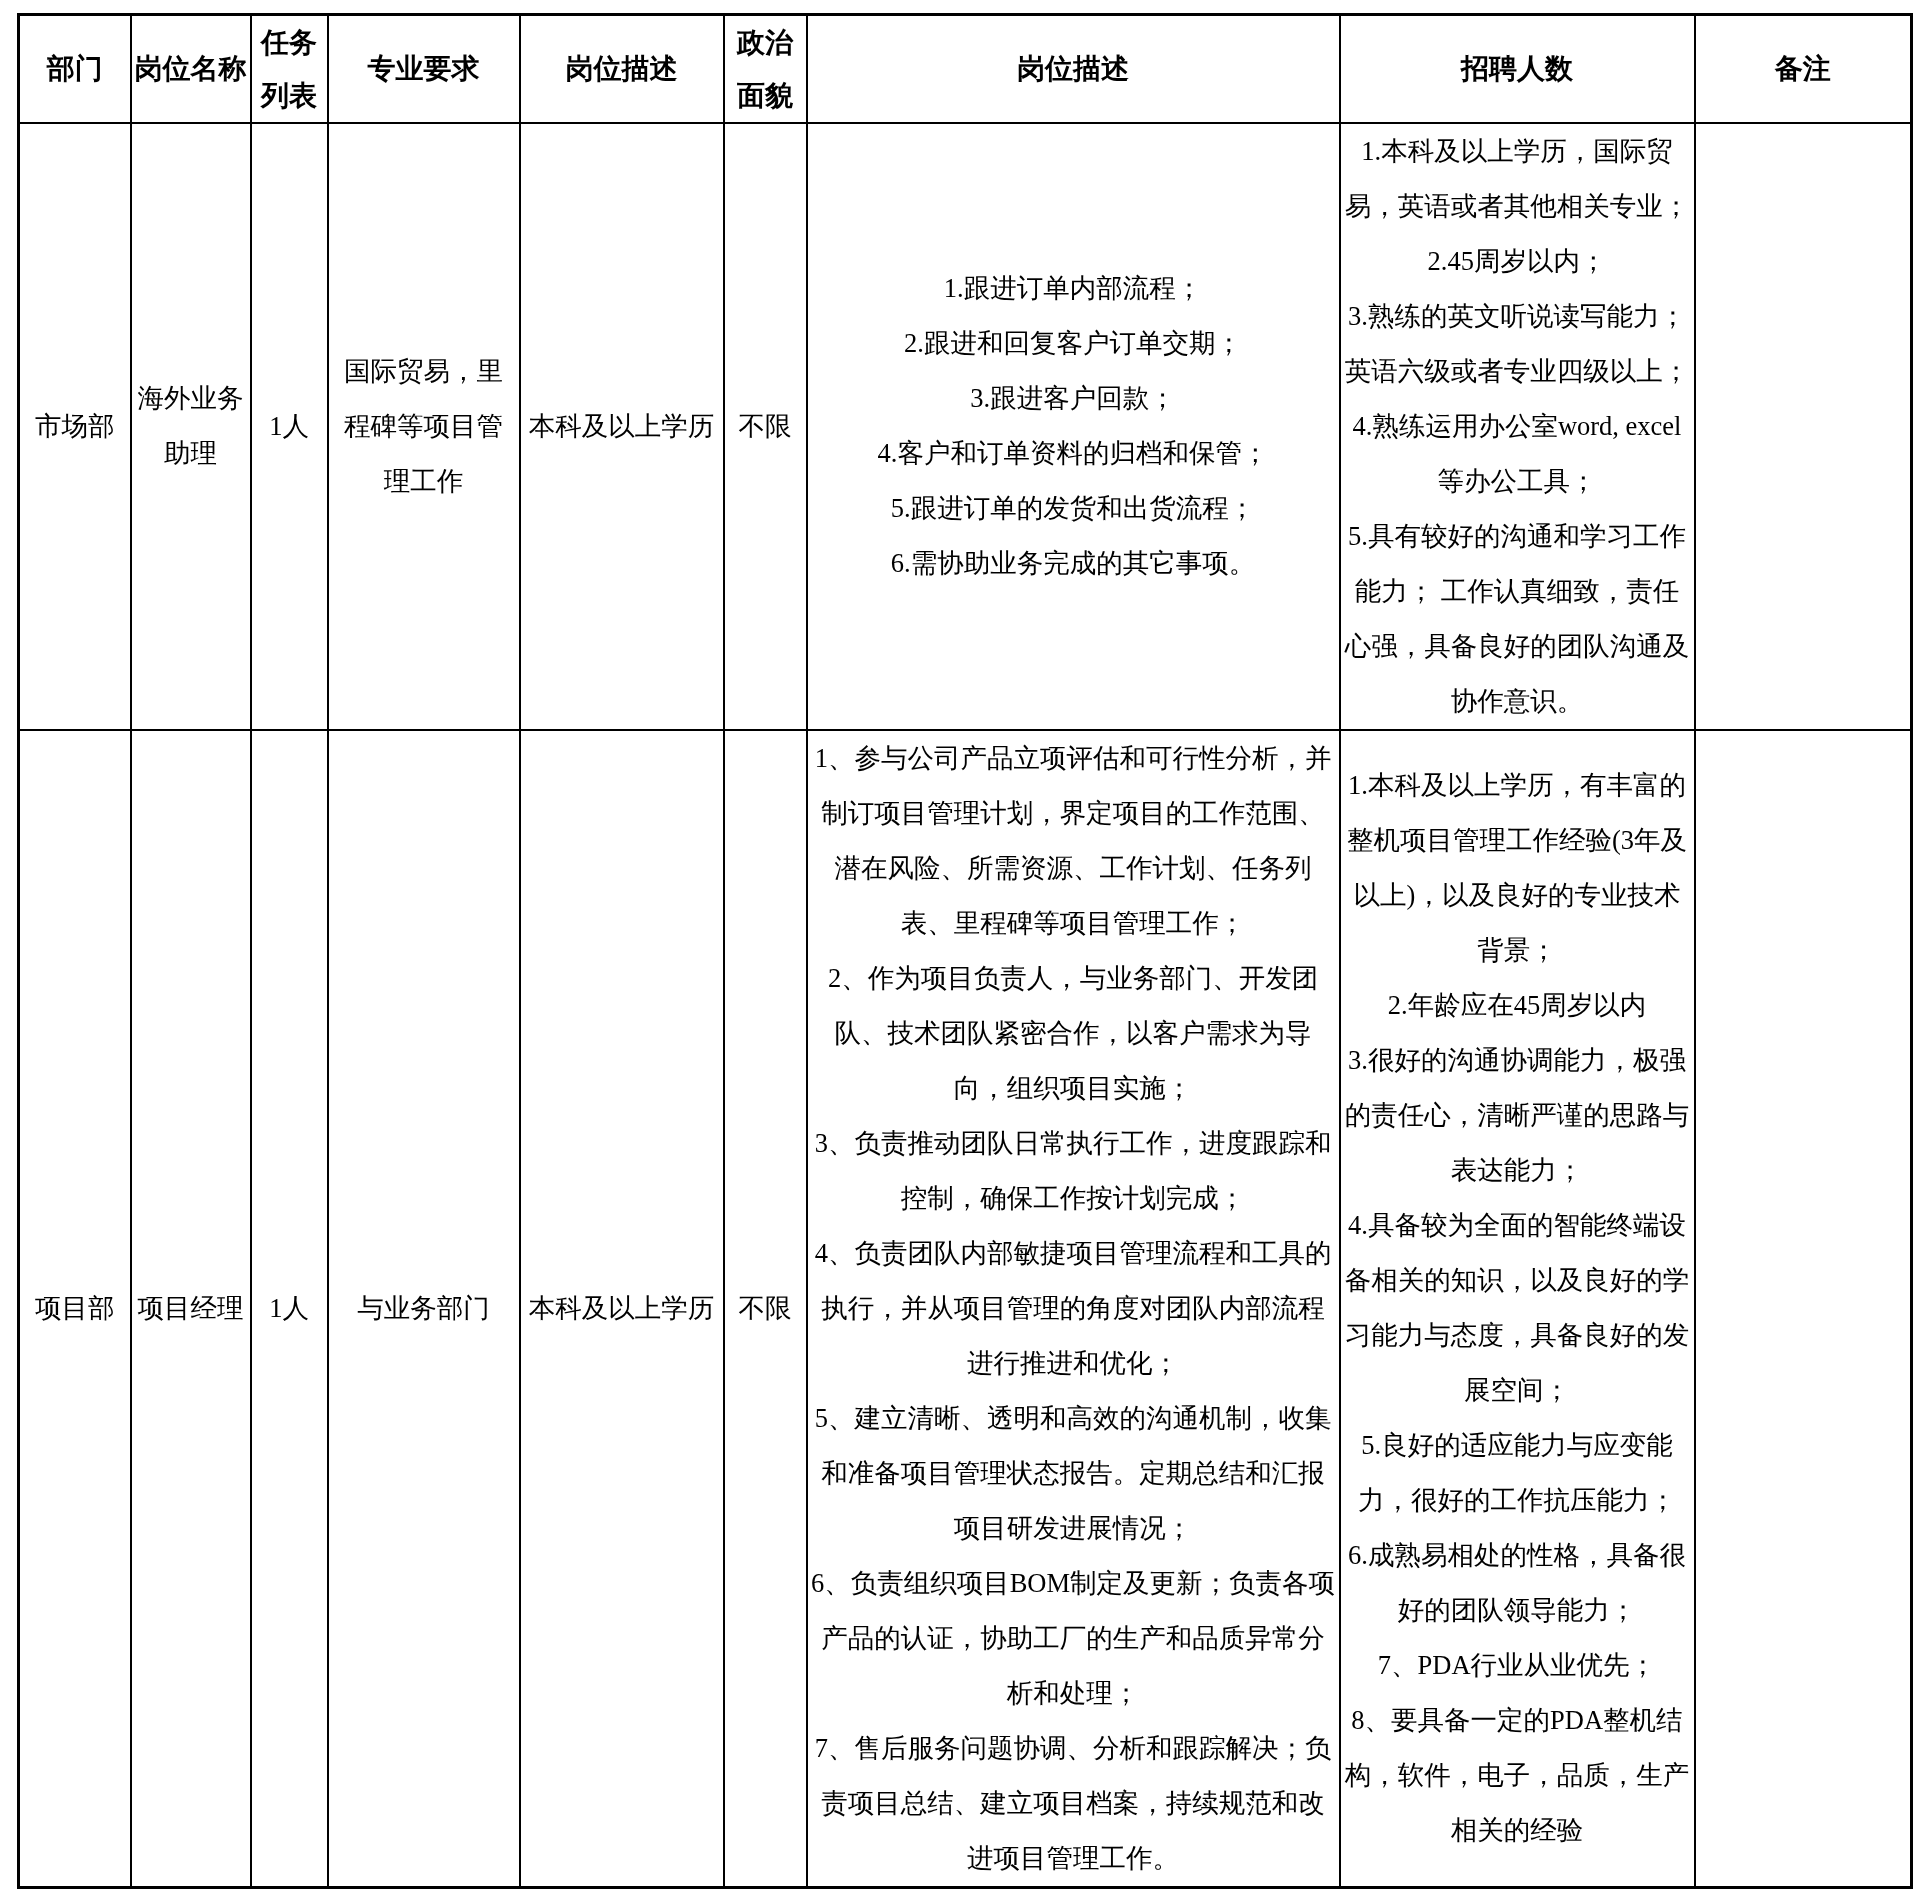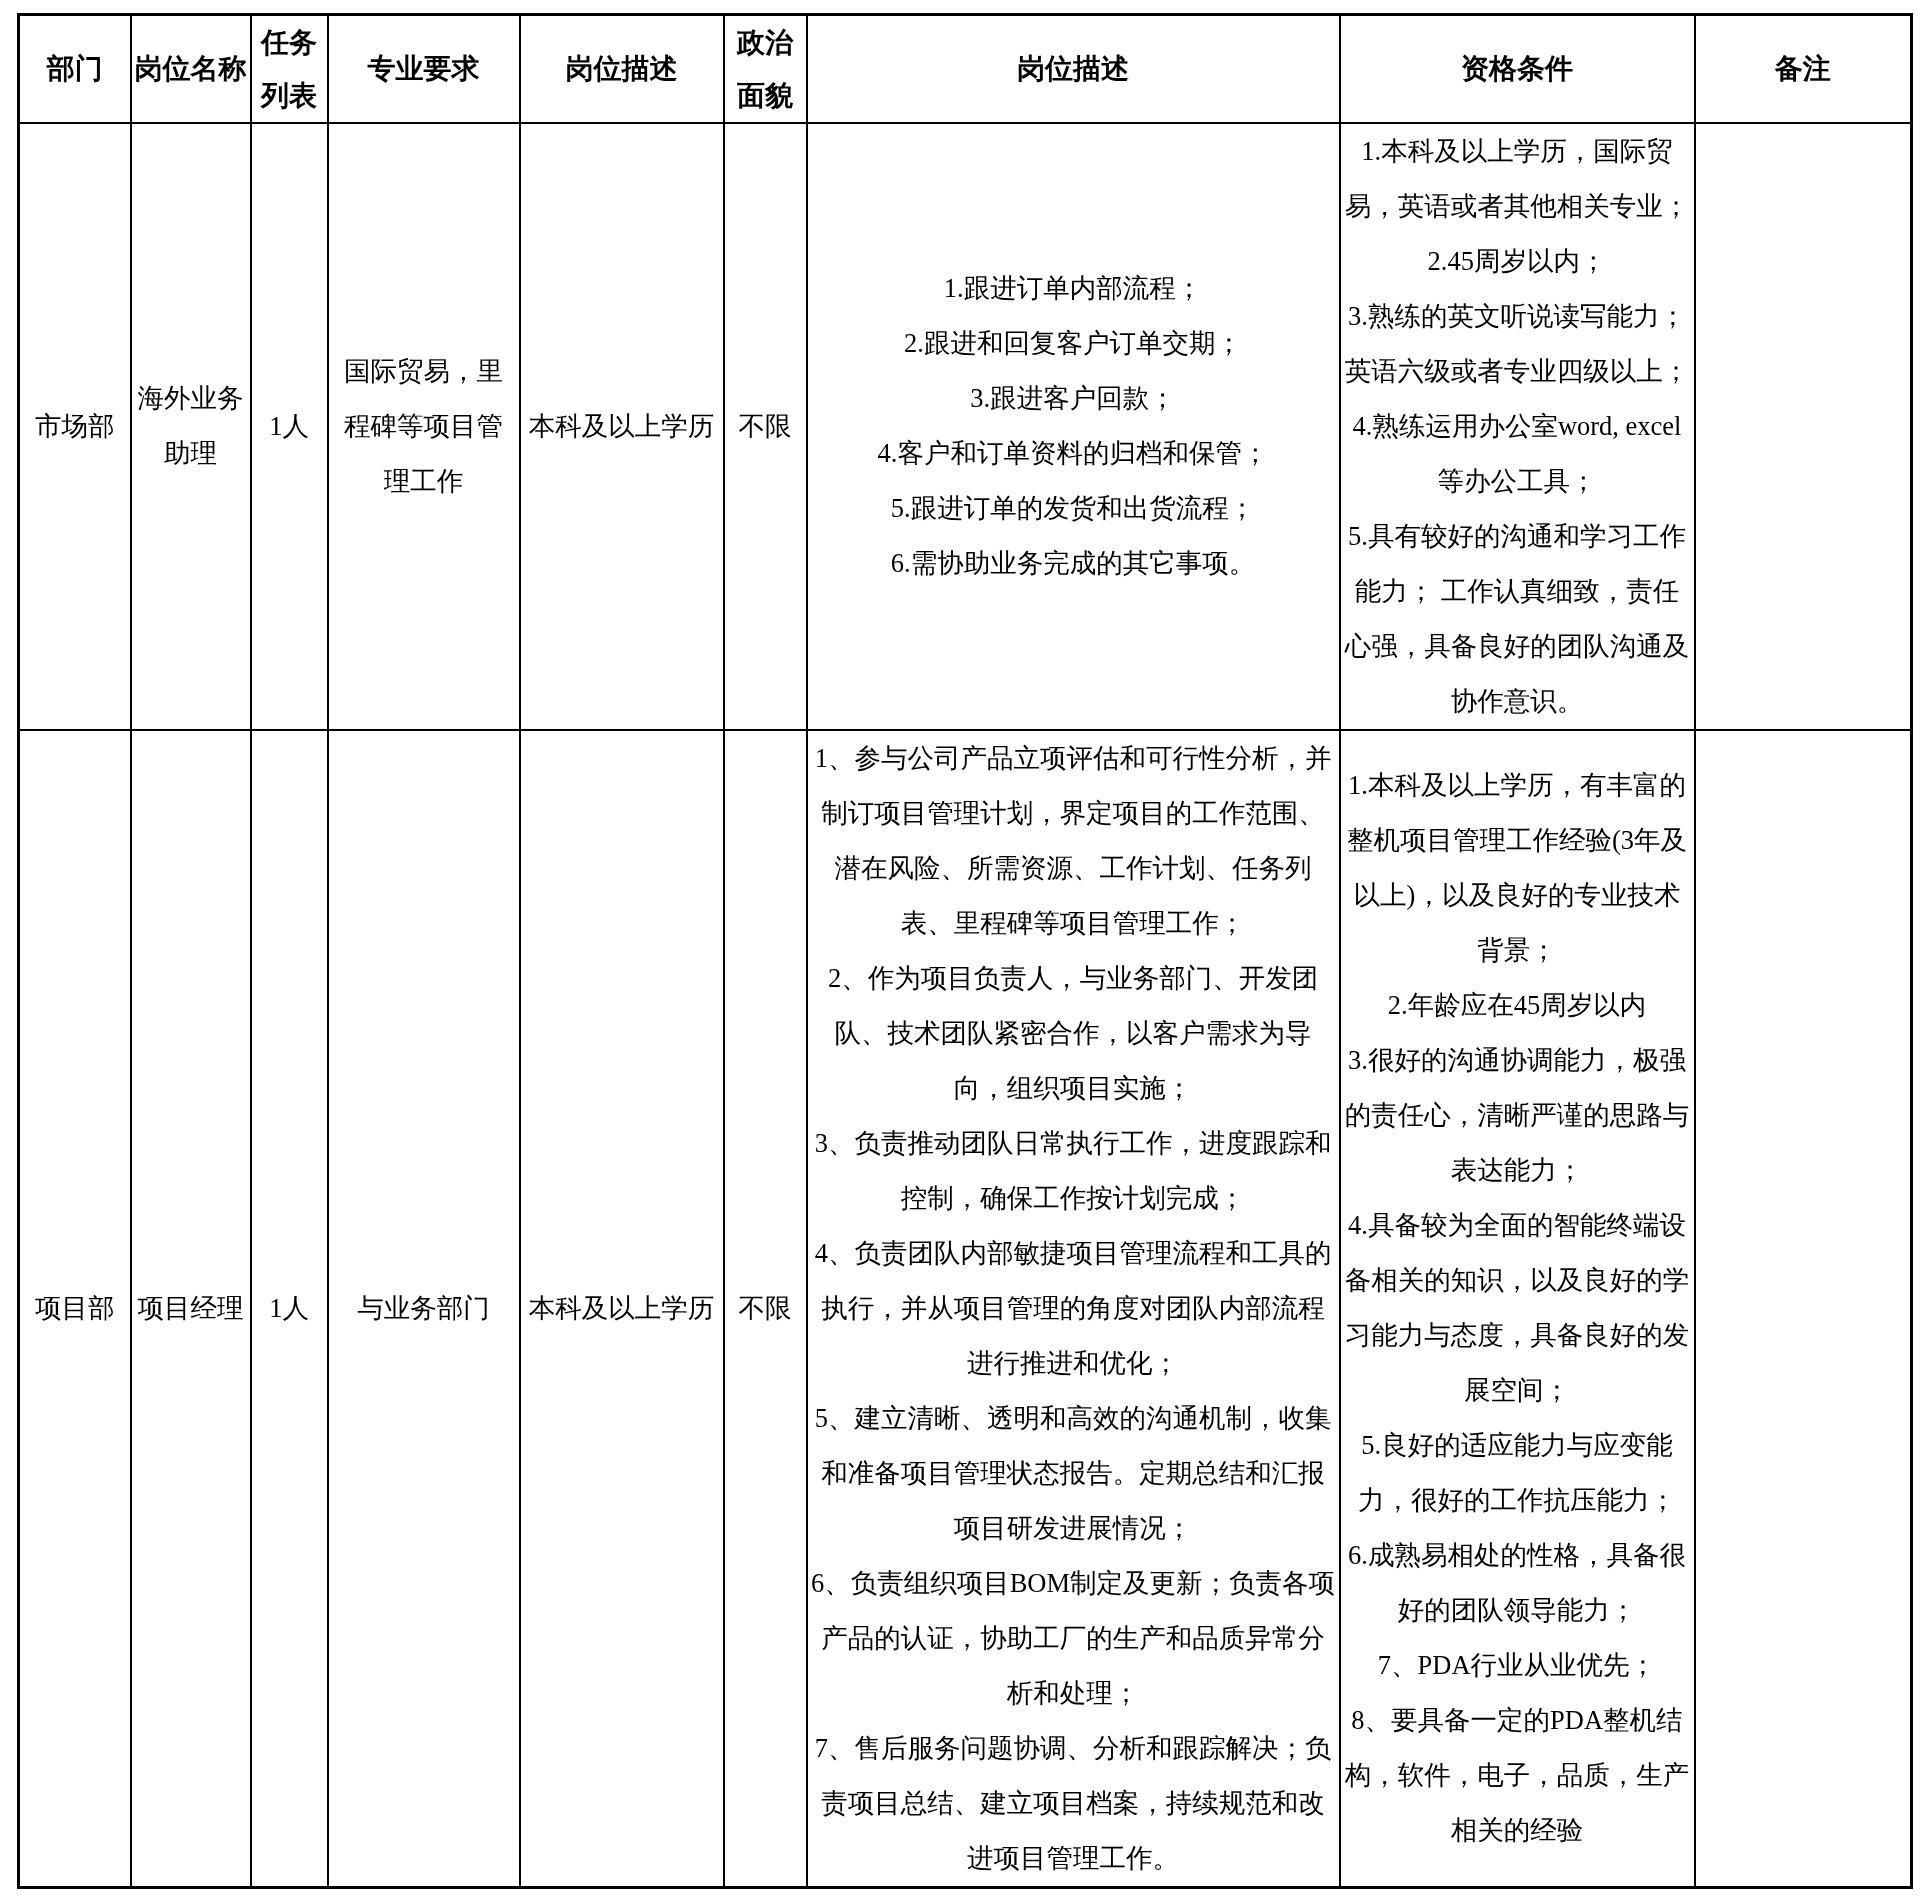--- a/index.html
+++ b/index.html
@@ -67,21 +67,21 @@
     </colgroup>
     <thead>
       <tr class="header-row">
         <th>部门</th>
         <th class="narrow-wrap">岗位名称</th>
         <th>任务列表</th>
         <th>专业要求</th>
         <th>岗位描述</th>
         <th>政治面貌</th>
         <th>岗位描述</th>
-        <th>资格条件</th>
+        <th>招聘人数</th>
         <th>备注</th>
       </tr>
     </thead>
     <tbody>
       <tr class="row-1">
         <td>市场部</td>
         <td class="narrow-wrap">海外业务助理</td>
         <td>1人</td>
         <td>国际贸易，里程碑等项目管理工作</td>
         <td>本科及以上学历</td>

